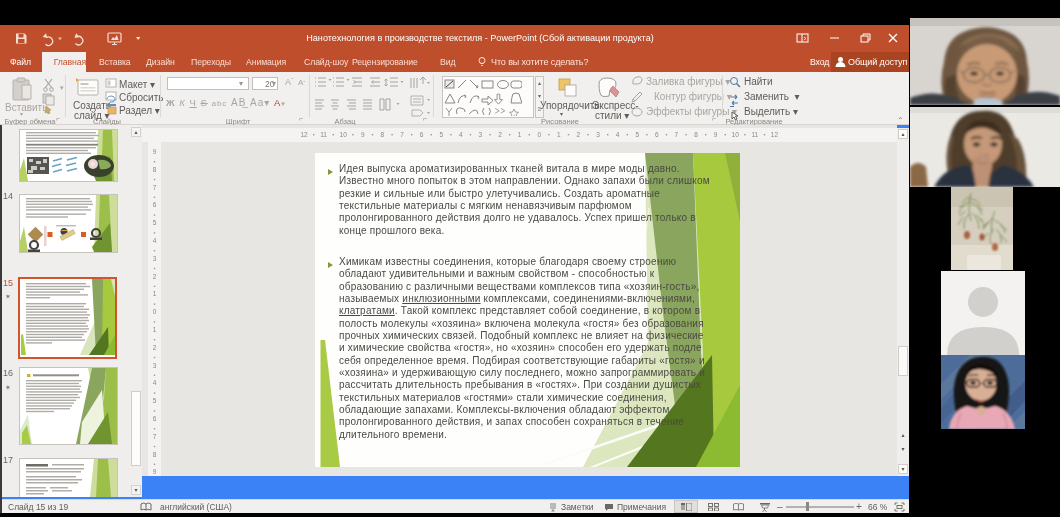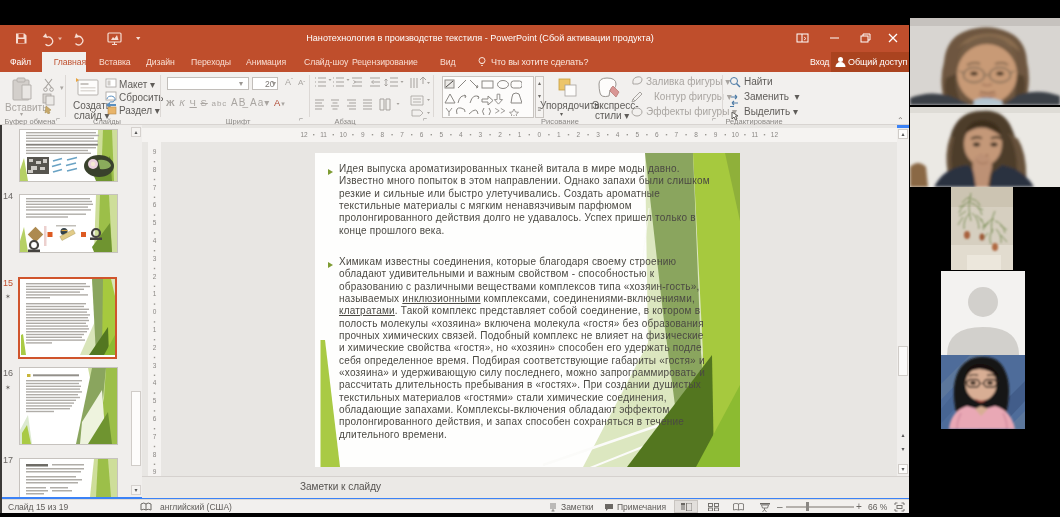--- a/index.html
+++ b/index.html
@@ -562,23 +562,20 @@
     <div class="bullet" style="left:13px;top:109px;"></div>
     <div class="sltext" style="left:24px;top:103px;">Химикам известны соединения, которые благодаря своему строению<br>обладают удивительными и важным свойством - способностью к<br>образованию с различными веществами комплексов типа «хозяин-гость»,<br>называемых <u>инклюзионными</u> комплексами, соединениями-включениями,<br><u>клатратами</u>. Такой комплекс представляет собой соединение, в котором в<br>полость молекулы «хозяина» включена молекула «гостя» без образования<br>прочных химических связей. Подобный комплекс не влияет на физические<br>и химические свойства «гостя», но «хозяин» способен его удержать подле<br>себя определенное время. Подбирая соответствующие габариты «гостя» и<br>«хозяина» и удерживающую силу последнего, можно запрограммировать и<br>рассчитать длительность пребывания в «гостях». При создании душистых<br>текстильных материалов «гостями» стали химические соединения,<br>обладающие запахами. Комплексы-включения обладают эффектом<br>пролонгированного действия, и запах способен сохраняться в течение<br>длительного времени.</div>
   </div>
   <div id="rightsb">
     <div class="abs" style="left:1px;top:1px;width:10px;height:10px;background:#fdfcfb;border:1px solid #d0ccc8;font-size:6px;color:#555;text-align:center;line-height:9px;">▴</div>
     <div class="abs" style="left:1px;top:218px;width:10px;height:30px;background:#fbfaf9;border:1px solid #d0ccc8;"></div>
     <div class="abs" style="left:1px;top:303px;width:10px;height:10px;font-size:6px;color:#555;text-align:center;line-height:9px;">▴</div>
     <div class="abs" style="left:1px;top:317px;width:10px;height:10px;font-size:6px;color:#555;text-align:center;line-height:9px;">▾</div>
         <div class="abs" style="left:1px;top:336px;width:10px;height:10px;background:#fdfcfb;border:1px solid #d0ccc8;font-size:6px;color:#555;text-align:center;line-height:9px;">▾</div>
   </div>
-  <div id="notesbar">
-        <span style="position:absolute;left:158px;top:4px;font-size:10px;color:#55524f;">Заметки к слайду</span>
-      </div>
   <div id="statusbar">
     <div class="abs" style="left:8px;top:2px;">Слайд 15 из 19</div>
     <svg class="abs" style="left:140px;top:2px;" width="13" height="10" viewBox="0 0 13 10">
           <path d="M1 2 q3-2 5 0 q2-2 5 0 v6 q-3-1.5-5 0 q-2-1.5-5 0 z M6 2 v6" fill="none" stroke="#6b6864"></path>
         </svg>
     <div class="abs" style="left:160px;top:2px;">английский (США)</div>
     <svg class="abs" style="left:548px;top:3px;" width="10" height="9" viewBox="0 0 10 9">
           <g stroke="#6b6864" fill="none">
             <path d="M2 1 h6 M2 3 h6 M2 5 h6" stroke-width="0.8"></path>
             <path d="M5 6 v2 M3.5 8 h3" stroke-width="0.8"></path>

